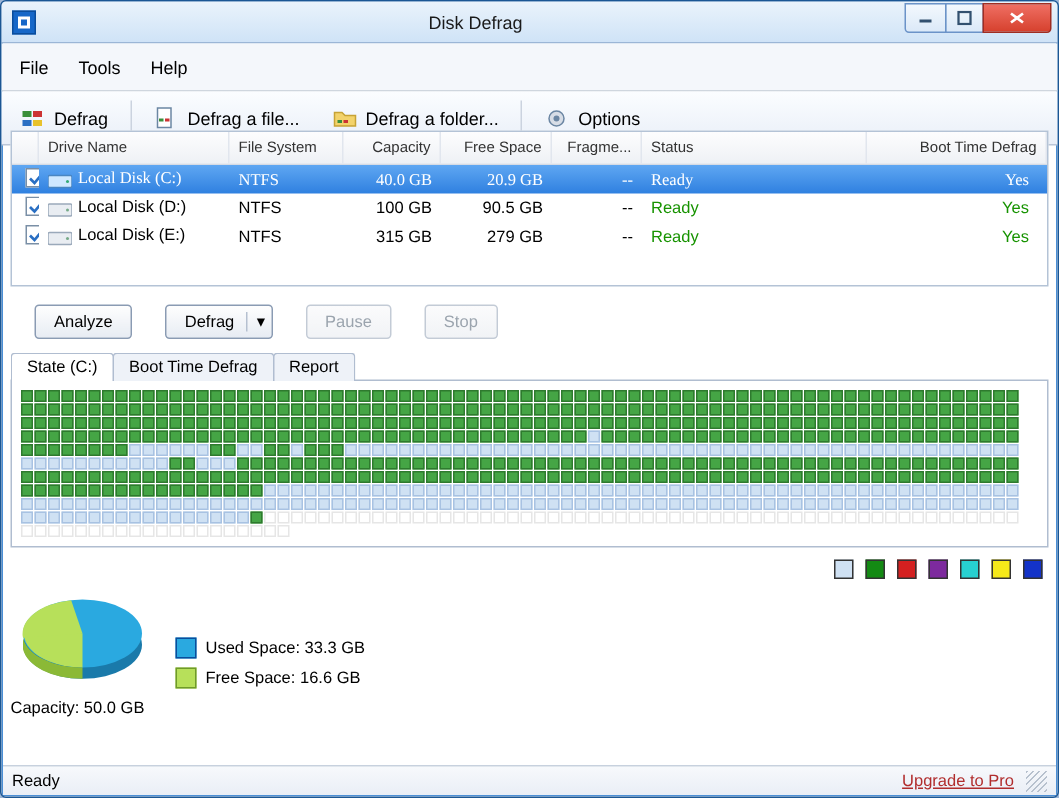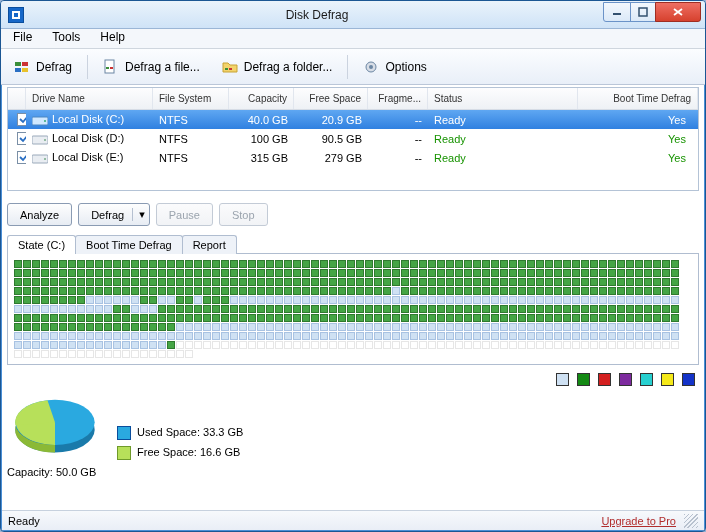--- a/index.html
+++ b/index.html
@@ -9,41 +9,41 @@
     box-shadow:inset 0 0 0 1px #4b8fd6; }
   .titlebar { height:28px; background:linear-gradient(#eaf3fb,#cfe3f7); border-bottom:1px solid #9bb6d6; display:flex; align-items:center;text-align:center; }
   .appicon { width:16px; height:16px; margin:0 6px 0 7px; background:#1667c8; border:1px solid #0a4d9c; display:flex; align-items:center; justify-content:center; }
   .appicon svg { width:10px; height:10px; }
   .title { flex:1; color:#1a1a1a; font-size:12px; }
   .winbtns { display:flex; height:20px; margin-right:4px; margin-top:-6px; }
   .winbtn { width:30px; height:20px; border:1px solid #6b93c8; margin-left:-1px; display:flex; align-items:center; justify-content:center; background:linear-gradient(#f3f8fd,#dbe9f8); border-bottom-left-radius:3px; border-bottom-right-radius:3px; }
   .winbtn.min { width:28px; border-radius:0 0 0 3px; }
   .winbtn.max { width:26px; border-radius:0; }
   .winbtn.close { width:46px; background:linear-gradient(#ef6f63,#d6412e); border-color:#9f2d22; border-radius:0 0 3px 0; }
-  .menubar { height:20px; display:flex; gap:4px; padding:0 4px; background:#f4f7fb; border-bottom:1px solid #cfd6de; }
+  .menubar { height:32px; display:flex; align-items:center; gap:4px; padding:0 4px; background:#f4f7fb; border-bottom:1px solid #cfd6de; }
   .menuit { padding:1px 8px; cursor:default; }
   .toolbar { height:36px; background:linear-gradient(#fbfdff,#e9eff8); border-bottom:1px solid #bac6d8; display:flex; align-items:center; padding:0 4px; gap:4px; }
   .tbtn { display:flex; align-items:center; gap:6px; padding:3px 8px; border:1px solid transparent; border-radius:2px; cursor:default; }
   .sep { width:1px; height:24px; background:#cbd3df; margin:0 2px; }
   .icon16 { width:16px; height:16px; display:inline-flex; align-items:center; justify-content:center; }
   .content { position:absolute; left:6px; right:6px; top:86px; bottom:22px; }
   .grid { border:1px solid #b4c3d6; background:#fff; height:104px; overflow:hidden; }
   .gridhead { height:22px; background:linear-gradient(#fdfdfe,#eef1f5); border-bottom:1px solid #d6dce5; display:flex; font-size:10px; color:#333; }
   .gh { border-right:1px solid #e1e6ee; padding:3px 6px; display:flex; align-items:center; overflow:hidden; white-space:nowrap; }
   .ghr { justify-content:flex-end; }
   .row { height:19px; display:flex; align-items:center; font-size:11px; }
-  .row.sel { background:linear-gradient(#5fa7f2,#2f80e0); color:#fff; }
+  .row.sel { background:linear-gradient(#5fa7f2,#2f80e0); color:#fff;font-family:Liberation Serif, serif; }
   .cell { padding:0 6px; overflow:hidden; white-space:nowrap; }
   .cellr { text-align:right; }
   .chk { width:13px; height:13px; border:1px solid #7a8fa6; background:#fff; display:inline-flex; align-items:center; justify-content:center; margin-left:3px; }
   .chk svg { width:10px; height:10px; }
   .driveicon { width:16px; height:12px; margin-right:4px; display:inline-block; vertical-align:middle; }
   .green { color:#179300; }
   .actionbar { margin-top:12px; display:flex; align-items:center; gap:6px; }
-  .btn { height:23px; padding:0 12px; border:1px solid #8a9bb3; border-radius:3px; background:linear-gradient(#fefefe,#e7ecf3); font-size:11px; display:flex; align-items:center; cursor:default; }
+  .btn { height:23px; padding:0 12px; border:1px solid #8a9bb3; border-radius:3px; background:linear-gradient(#fefefe,#e7ecf3); font-size:11px; display:flex; align-items:center; cursor:default;margin-left:16px; }
   .btn.split { padding-right:4px; }
   .btn.split .carrot { border-left:1px solid #b5c0d0; margin-left:8px; padding-left:6px; }
   .btn.disabled { color:#9ba4ae; border-color:#c3cbd6; background:linear-gradient(#fbfbfc,#f1f3f6);text-align:right; }
   .spacer { flex:1; }
   .chkline { display:flex; align-items:center; gap:5px; font-size:11px; }
   .tabs { margin-top:8px; display:flex; position:relative; top:1px; }
   .tab { border:1px solid #b0bdd0; border-bottom:none; padding:3px 10px; font-size:11px; background:#eef2f8; margin-right:-1px; border-top-left-radius:3px; border-top-right-radius:3px; cursor:default; }
   .tab.active { background:#fff; position:relative; z-index:2; }
   .tabbody { border:1px solid #b0bdd0; background:#fff; padding:6px; }
   .defragmap { display:grid; grid-template-columns:repeat(74, 8px); grid-auto-rows:8px; gap:1px; background:#fff; }

